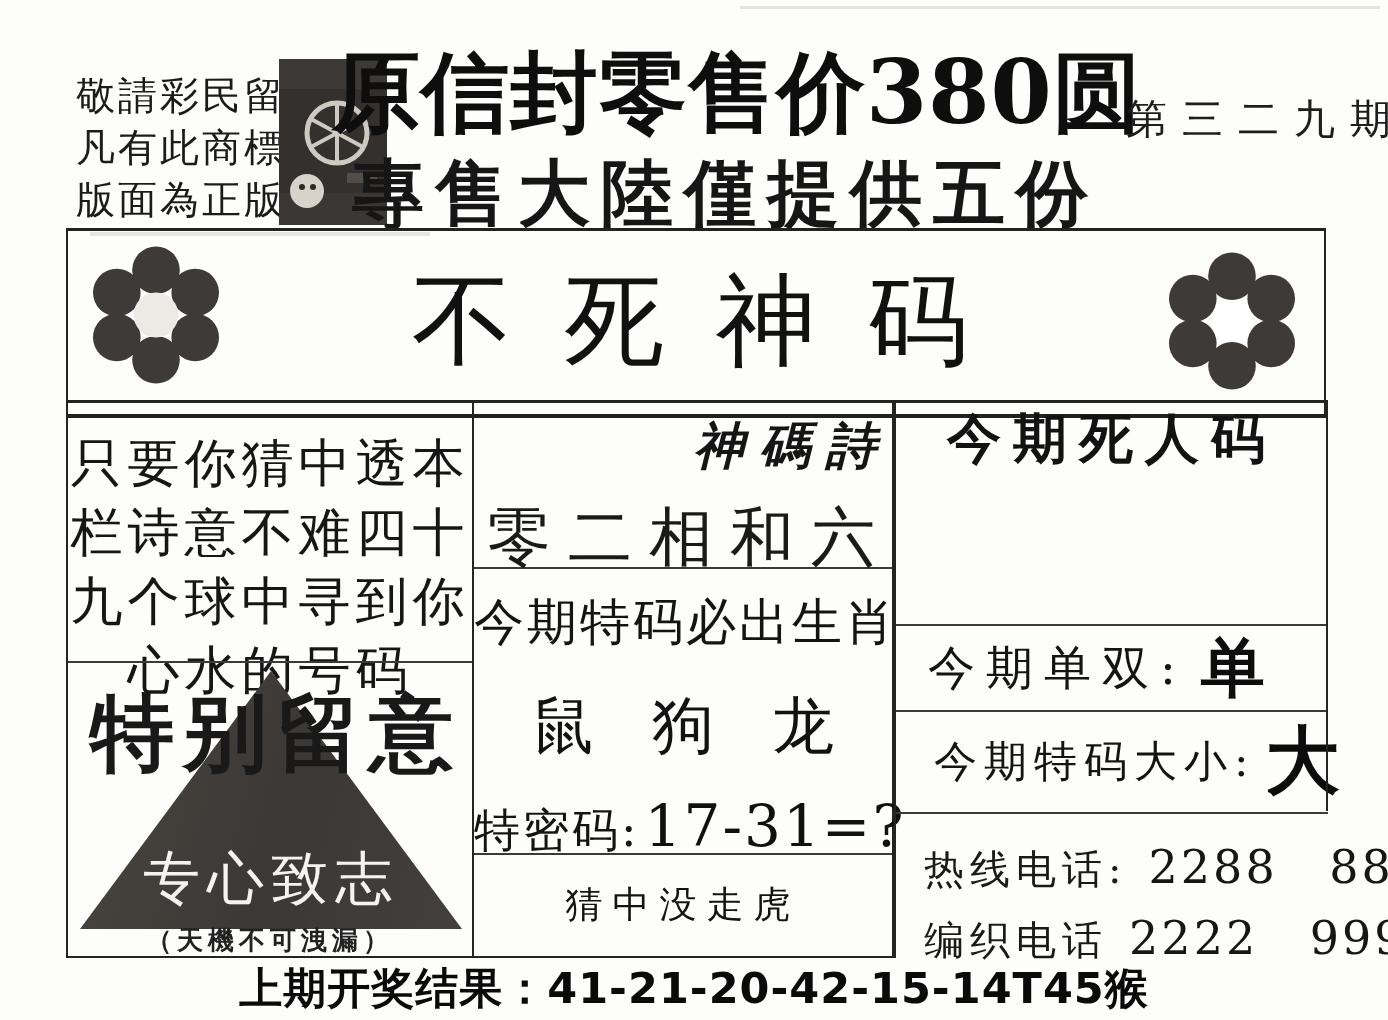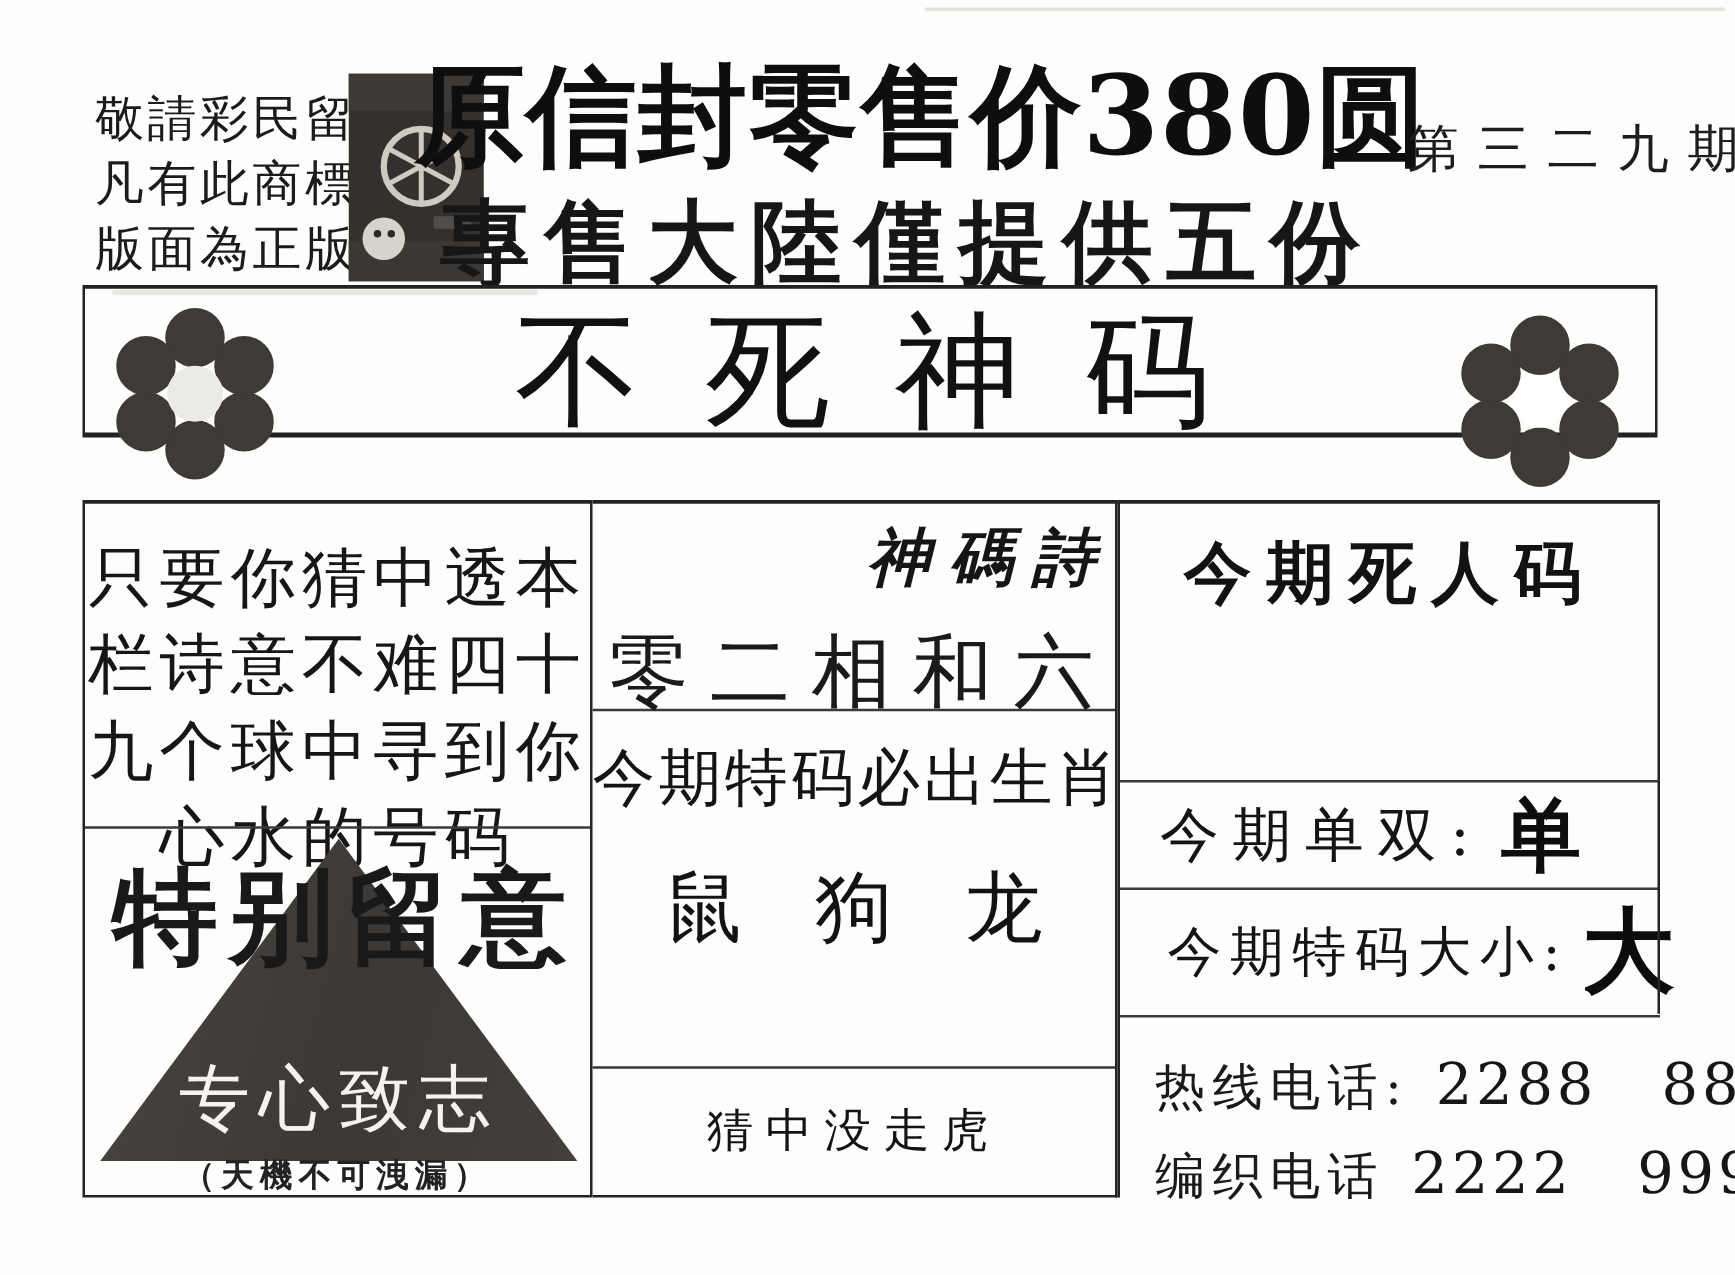--- a/index.html
+++ b/index.html
@@ -21,23 +21,23 @@
   .subtitle {
     position:absolute; left:352px; top:146px; font-size:72px; font-weight:600;
     letter-spacing:11px; white-space:nowrap; color:#161616;
   }
   .issue {
     position:absolute; left:1126px; top:92px; font-size:41px; letter-spacing:15px;
     white-space:nowrap; color:#1d1d1d;
   }
   
   .masthead {
-    position:absolute; left:66px; top:228px; width:1260px; height:122px;
+    position:absolute; left:66px; top:228px; width:1260px; height:190px;
     border:2px solid #222; border-top-width:3px; border-bottom-width:4px;
-    display:flex; justify-content:center;
+    display:flex; align-items:center; justify-content:center;
   }
   .masthead .flower { position:absolute; top:14px; width:140px; height:140px; }
   .flower.left  { left:18px; }
   .flower.right { right:22px; top:20px; }
   .masthead-title {
     font-size:100px; font-weight:500; letter-spacing:52px; padding-left:40px;
     white-space:nowrap; color:#111;
   }
   
   .col { position:absolute; top:400px; height:558px; border:2px solid #242424; border-top-width:3px; }
@@ -75,21 +75,21 @@
   .zodiac-heading { padding-top:20px; text-align:center; font-size:50px; letter-spacing:3px; color:#141414; white-space:nowrap; }
   .zodiac-row { display:flex; justify-content:space-between; padding:0 58px; margin-top:28px; font-size:62px; color:#121212; }
   .secret-row { margin-top:24px; text-align:center; white-space:nowrap; }
   .secret-label { font-size:46px; letter-spacing:3px; color:#141414; }
   .secret-value { font-size:58px; letter-spacing:2px; color:#101010; }
   .mid-sec3 { height:100px; display:flex; align-items:center; justify-content:center; }
   .mid-bottom-verse { font-size:37px; letter-spacing:10px; color:#131313; white-space:nowrap;text-align:right; }
 
   
   .r-sec1 { height:223px; border-bottom:2px solid #3a3a3a; }
-  .dead-heading { padding-top:20px; text-align:center; font-size:54px; font-weight:600; letter-spacing:12px; color:#121212; white-space:nowrap; }
+  .dead-heading { text-align:center; font-size:54px; font-weight:600; letter-spacing:12px; color:#121212; white-space:nowrap; }
   .circles-row { display:flex; justify-content:space-between; padding:0 42px 0 50px; margin-top:26px; }
   .code-circle {
     width:76px; height:76px; border-radius:50%;
     background:radial-gradient(circle at 38% 32%, #b9b9b7 0%, #9a9a97 55%, #8b8b88 100%);
     display:flex; align-items:center; justify-content:center;
     font-size:43px; color:#2b2b2b;
   }
   .r-sec2 { height:86px; border-bottom:2px solid #3a3a3a; display:flex; align-items:center; padding-left:32px; white-space:nowrap; }
   .oe-label { font-size:47px; letter-spacing:11px; color:#141414; }
   .oe-value { font-size:64px; font-weight:700; margin-left:14px; color:#0d0d0d; }
@@ -191,20 +191,24 @@
       <div class="poem-title">神碼詩</div>
       <div class="poem-verse">零二相和六</div>
     </div>
     <div class="mid-sec2">
       <div class="zodiac-heading">今期特码必出生肖</div>
       <div class="zodiac-row">
         <span>鼠</span>
         <span>狗</span>
         <span>龙</span>
       </div>
+      <div class="secret-row">
+        <span class="secret-label">特密码:</span>
+        <span class="secret-value">17-31=?</span>
+      </div>
     </div>
     <div class="mid-sec3">
       <span class="mid-bottom-verse">猜中没走虎</span>
     </div>
   </div>
 
   <div class="col col-right">
     <div class="right-edge"></div>
     <div class="r-sec1">
       <div class="dead-heading">今期死人码</div>
@@ -222,17 +226,20 @@
         <span class="phone-label">热线电话:</span>
         <span class="phone-value">2288 8888</span>
       </div>
       <div class="phone-line">
         <span class="phone-label">编织电话</span>
         <span class="phone-value">2222 9999</span>
       </div>
     </div>
   </div>
 
+  <div class="footer">
+    <span>上期开奖结果：</span><span>41-21-20-42-15-14T45猴</span>
+  </div>
 
   <div class="scan-line" style="left:740px; top:6px; width:640px; height:3px; opacity:.5;"></div>
   <div class="scan-line" style="left:90px; top:232px; width:340px; height:4px; opacity:.45;"></div>
 
 </div>
 
 </body></html>

